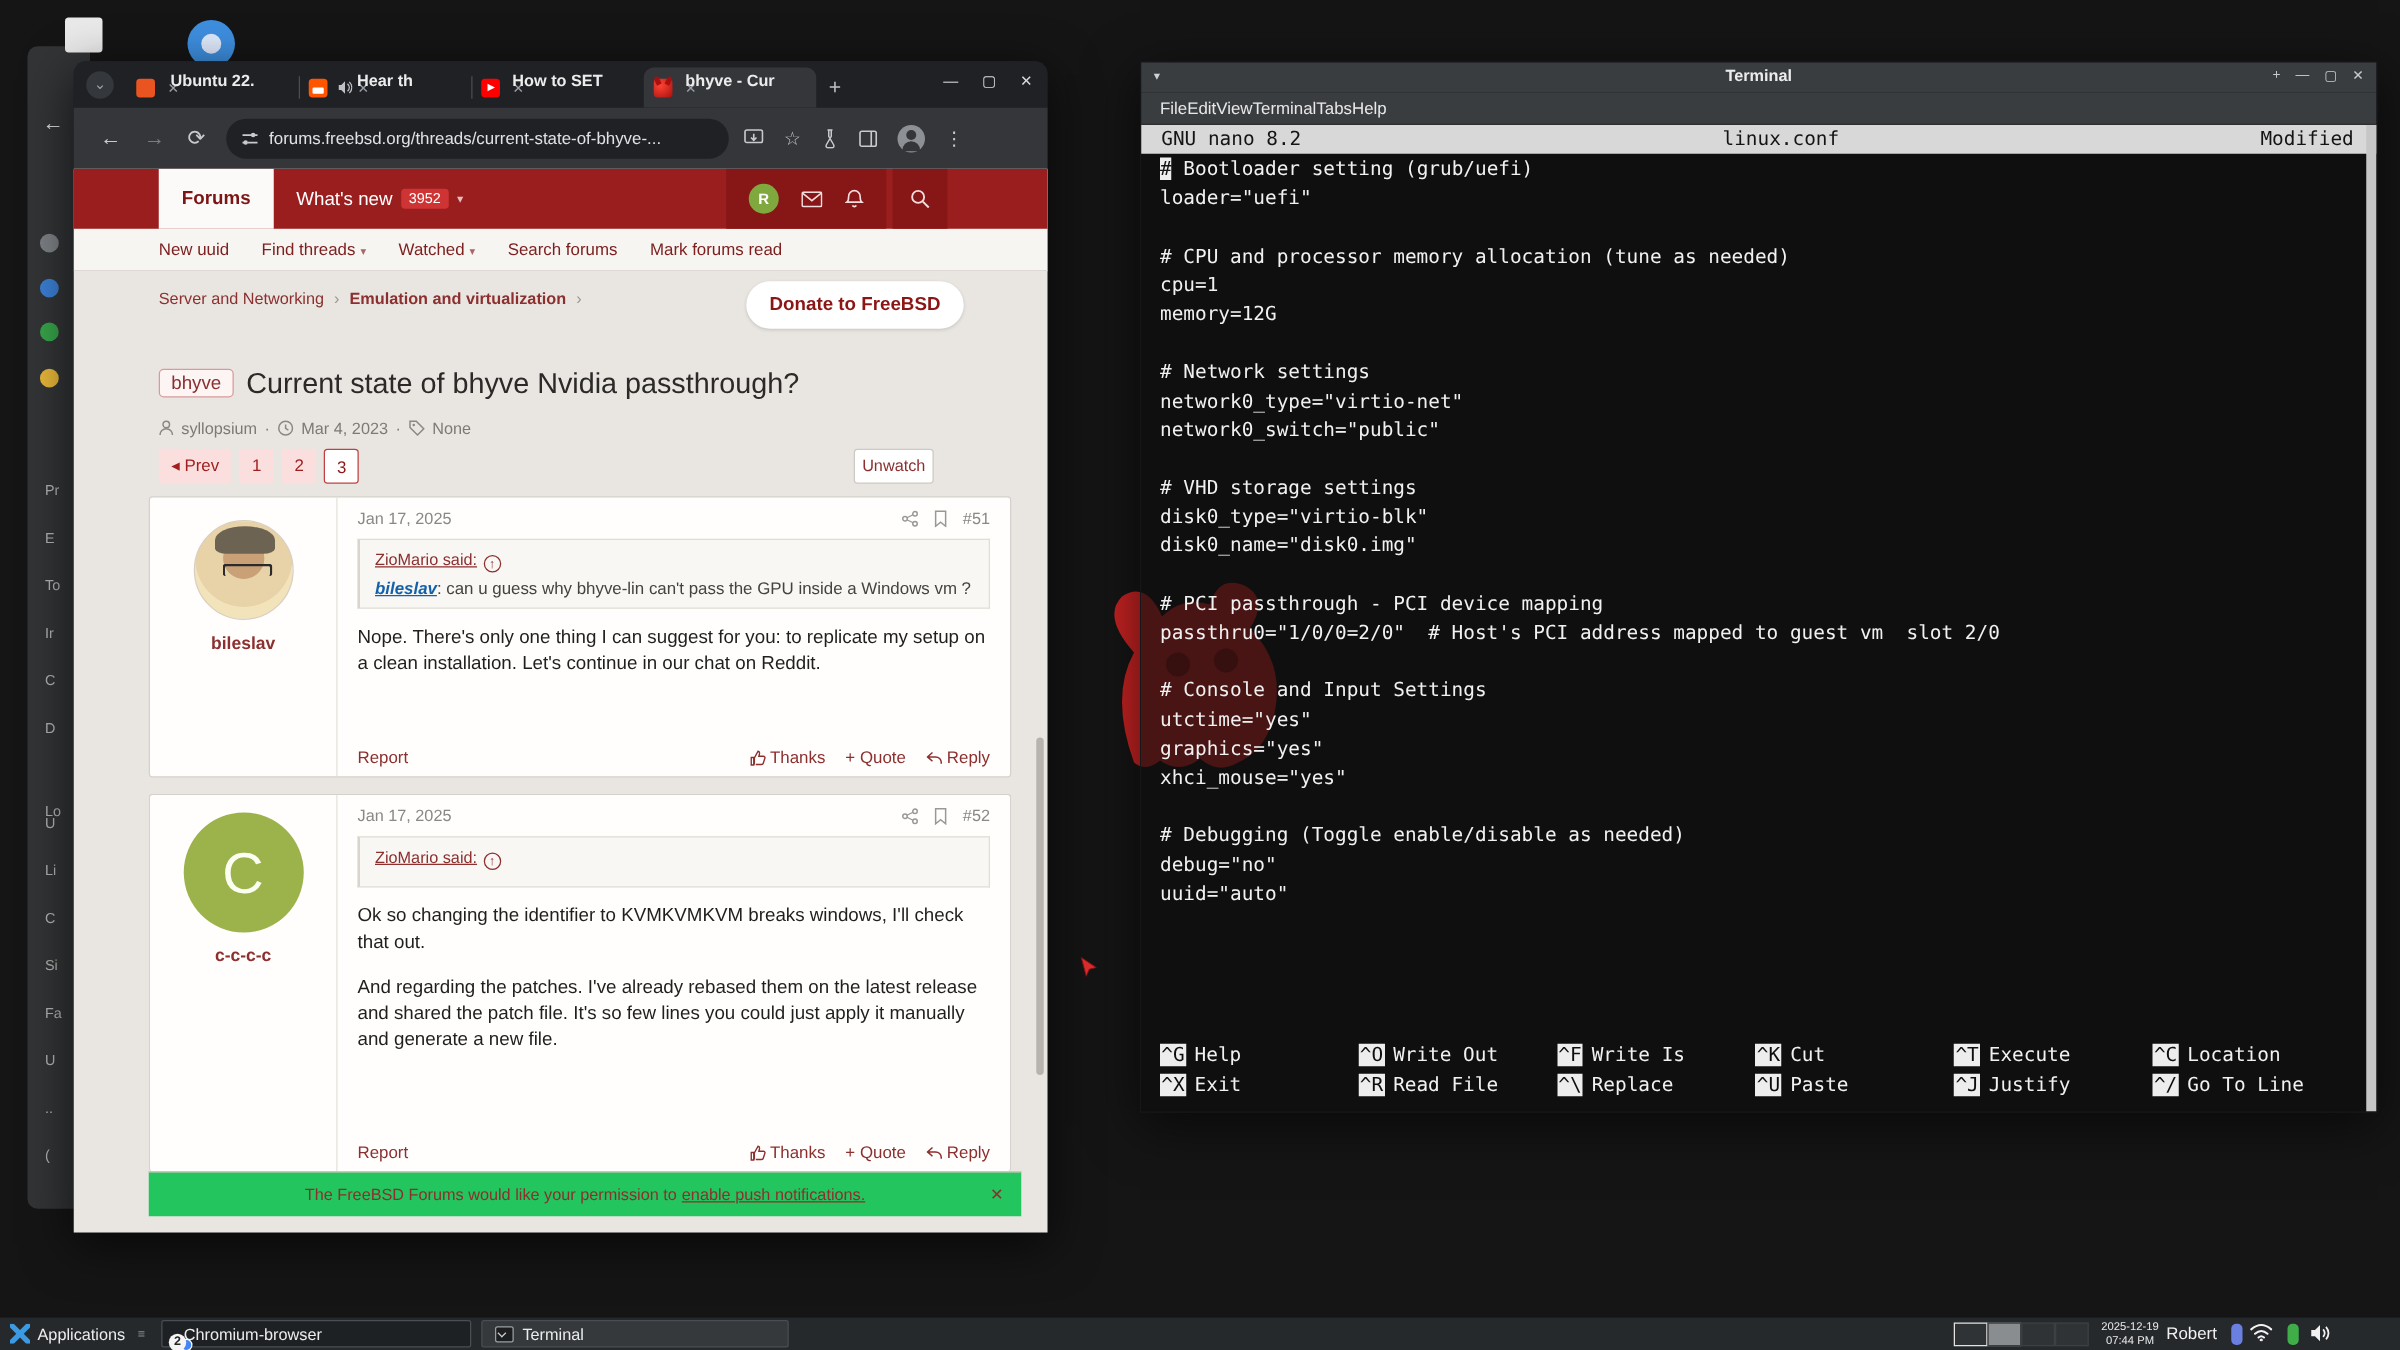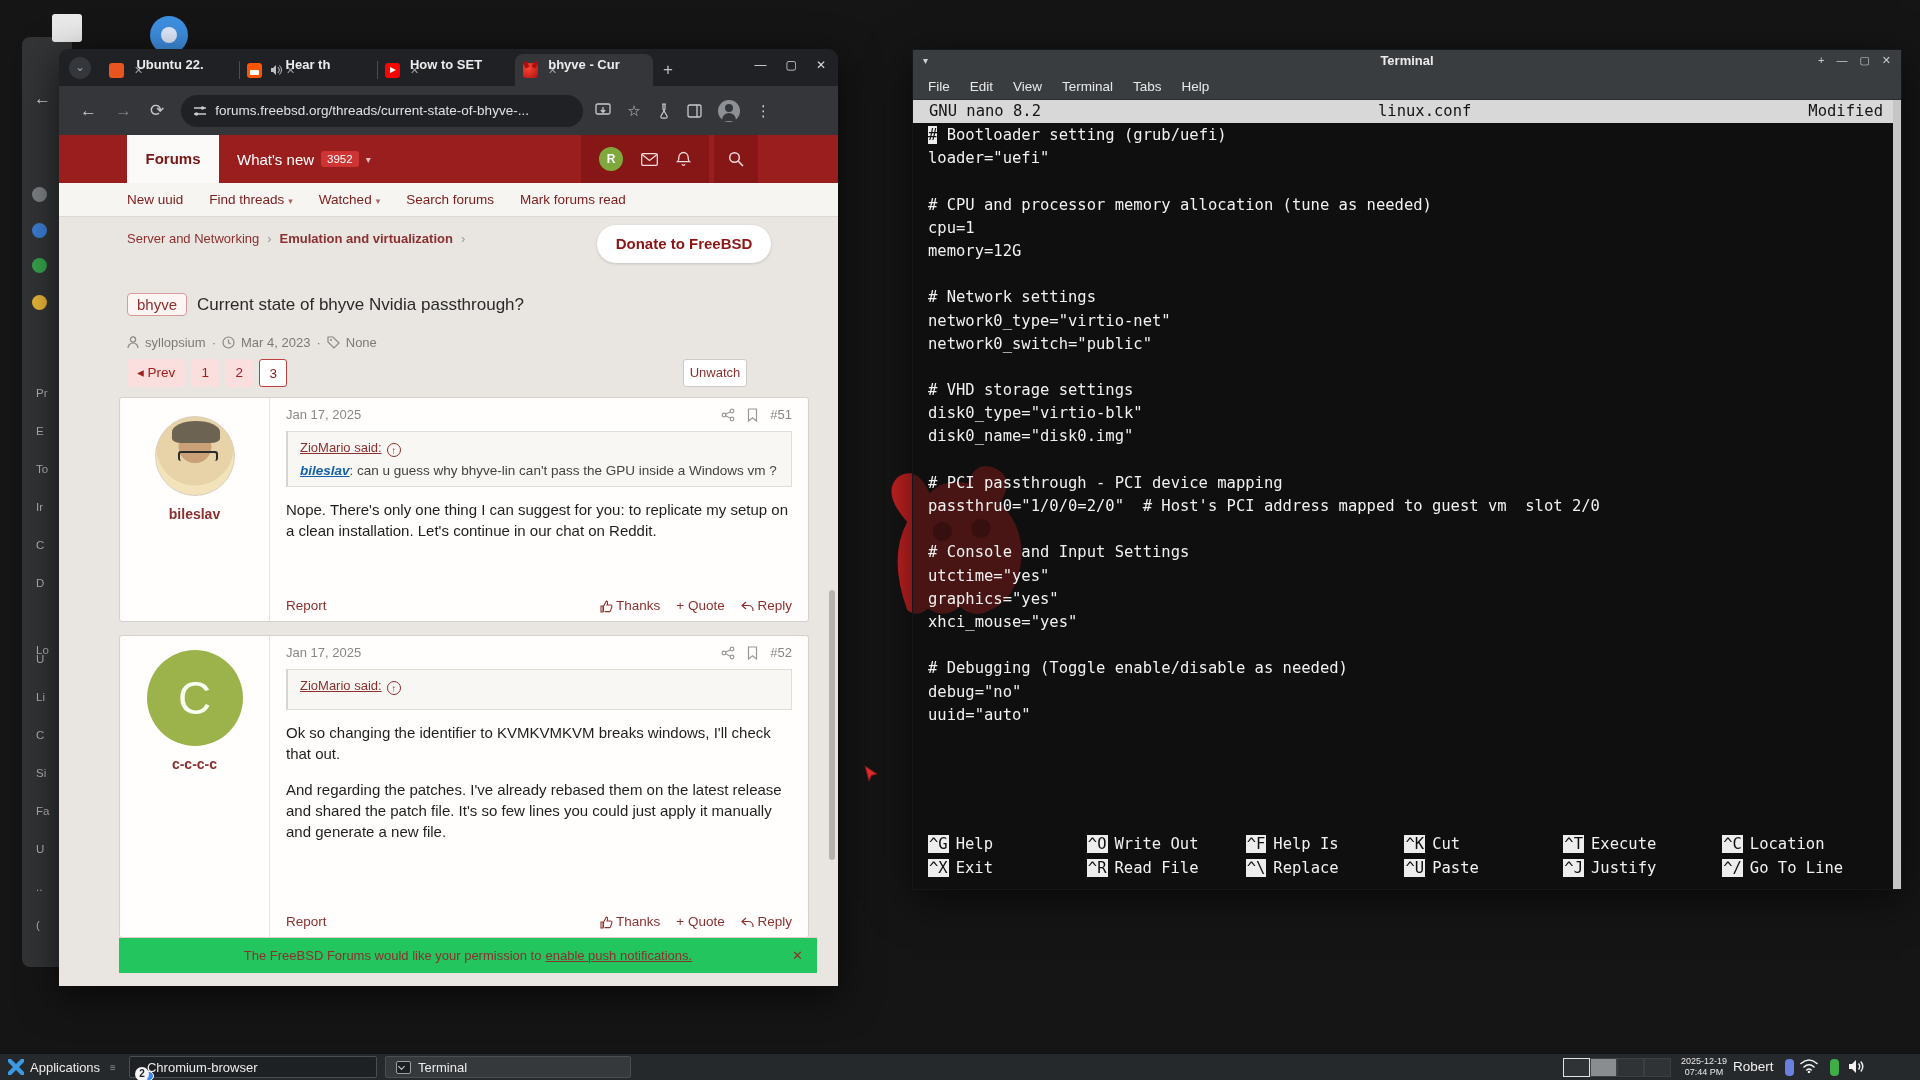--- a/index.html
+++ b/index.html
@@ -68,21 +68,21 @@
   .fh-search { position:absolute; left:655px; top:0; width:44px; height:48px; background:#871717; display:flex; align-items:center; justify-content:center; }
   .subnav { height:34px; background:#f7f5f2; border-bottom:1px solid #ddd8d3; display:flex; align-items:center; gap:26px; padding-left:68px; color:#7c2020; font-size:13.5px; }
   .subnav .caret { font-size:9px; color:#a66; margin-left:4px; }
   .crumbrow { position:relative; height:46px; }
   .crumbs { position:absolute; left:68px; top:14px; font-size:13px; color:#8c2f2f; display:flex; gap:8px; align-items:center; }
   .crumbs .sep { color:#9b9793; }
   .crumbs .bold { font-weight:bold; }
   .donate { position:absolute; left:538px; top:8px; width:174px; height:38px; background:#fff; border-radius:19px; color:#8c1515; font-weight:bold; font-size:15px; text-align:center; line-height:38px; box-shadow:0 1px 3px rgba(0,0,0,.15); }
   .titlerow { position:absolute; left:68px; top:158px; display:flex; align-items:center; gap:10px; }
   .tag-bhyve { border:1px solid #d89a9a; background:#fdf4f4; color:#8c2f2f; font-size:15px; padding:2px 9px; border-radius:4px; }
-  .thread-title { font-size:17px; color:#2b2a29;text-align:right; }
+  .thread-title { font-size:23px; color:#2b2a29;text-align:right; }
   .authorrow { position:absolute; left:68px; top:200px; color:#7d7a76; font-size:13px; display:flex; align-items:center; gap:6px; }
   .pgrow { position:absolute; left:68px; top:224px; display:flex; gap:6px; }
   .pgbtn { height:28px; min-width:28px; padding:0 10px; background:#fbdede; color:#a02020; font-size:13.5px; text-align:center; line-height:28px; border-radius:3px; }
   .pgbtn.page { padding:0; width:28px; }
   .pgbtn.current { background:#fff; border:1px solid #c04040; color:#8c1515; }
   .unwatch { position:absolute; left:624px; top:224px; width:64px; height:28px; background:#fff; border:1px solid #cdc9c4; border-radius:3px; color:#8c2f2f; font-size:13px; text-align:center; line-height:26px; }
 
   .post { position:absolute; left:60px; width:690px; background:#fffefd; border:1px solid #d5d1cc; border-radius:3px; display:flex; }
   .post-left { width:150px; border-right:1px solid #e6e2dd; flex:0 0 auto; text-align:center; }
   .post-main { flex:1; padding:9px 16px; position:relative; }
@@ -111,21 +111,21 @@
 
   
   .svgic { display:inline-block; vertical-align:middle; }
 
   
   .terminal { position:absolute; left:912px; top:49px; width:990px; height:841px; z-index:2; border:1px solid #16171a; box-shadow:0 10px 40px rgba(0,0,0,.6); }
   .t-titlebar { position:relative; height:24px; background:#3a3d40; }
   .t-caret { position:absolute; left:10px; top:5px; color:#cfd2d4; font-size:10px; }
   .t-title { position:absolute; left:0; right:0; text-align:center; top:3px; color:#ececec; font-size:13px; font-weight:bold; }
   .t-controls { position:absolute; right:10px; top:4px; display:flex; gap:12px; color:#c9ccce; font-size:11px; }
-  .t-menubar { height:26px; background:#3a3d40; display:flex; align-items:center; gap:20px; padding-left:15px; color:#e8e8e8; font-size:13.5px; border-bottom:1px solid #2c2e30; }
+  .t-menubar { height:26px; background:#3a3d40; display:flex; align-items:center; padding-left:15px; color:#e8e8e8; font-size:13.5px; border-bottom:1px solid #2c2e30; }
   .t-body { position:relative; height:789px; background:rgba(13,13,13,0.68); font-family:"DejaVu Sans Mono", monospace; }
   .nano-head { height:23px; background:#d8d8d8; color:#141414; font-size:15.5px; line-height:23px; display:flex; padding:0 18px 0 16px; }
   .nano-head .nh-file { flex:1; text-align:center; }
   .nano-lines { padding:3px 0 0 15px; }
   .t-line { height:23.2px; font-size:15.5px; color:#f1f1f1; white-space:pre; }
   .t-cursor { background:#ededed; color:#121212; }
   .t-scroll { position:absolute; right:0; top:0; width:8px; height:100%; background:#c6c6c6; }
   .sc-rows { position:absolute; left:15px; right:20px; bottom:6px; }
   .sc-row { display:grid; grid-template-columns:repeat(6,1fr); height:24px; }
   .sc-cell { font-size:15.5px; color:#f1f1f1; white-space:pre; }
@@ -481,21 +481,21 @@
         <div class="t-line">xhci_mouse="yes"</div>
         <div class="t-line"> </div>
         <div class="t-line"># Debugging (Toggle enable/disable as needed)</div>
         <div class="t-line">debug="no"</div>
         <div class="t-line">uuid="auto"</div>
       </div>
     <div class="sc-rows">
       <div class="sc-row">
           <span class="sc-cell"><span class="sc-key">^G</span><span class="sc-label">Help</span></span>
           <span class="sc-cell"><span class="sc-key">^O</span><span class="sc-label">Write Out</span></span>
-          <span class="sc-cell"><span class="sc-key">^F</span><span class="sc-label">Help Is</span></span>
+          <span class="sc-cell"><span class="sc-key">^F</span><span class="sc-label">Write Is</span></span>
           <span class="sc-cell"><span class="sc-key">^K</span><span class="sc-label">Cut</span></span>
           <span class="sc-cell"><span class="sc-key">^T</span><span class="sc-label">Execute</span></span>
           <span class="sc-cell"><span class="sc-key">^C</span><span class="sc-label">Location</span></span>
         </div>
       <div class="sc-row">
           <span class="sc-cell"><span class="sc-key">^X</span><span class="sc-label">Exit</span></span>
           <span class="sc-cell"><span class="sc-key">^R</span><span class="sc-label">Read File</span></span>
           <span class="sc-cell"><span class="sc-key">^\</span><span class="sc-label">Replace</span></span>
           <span class="sc-cell"><span class="sc-key">^U</span><span class="sc-label">Paste</span></span>
           <span class="sc-cell"><span class="sc-key">^J</span><span class="sc-label">Justify</span></span>

